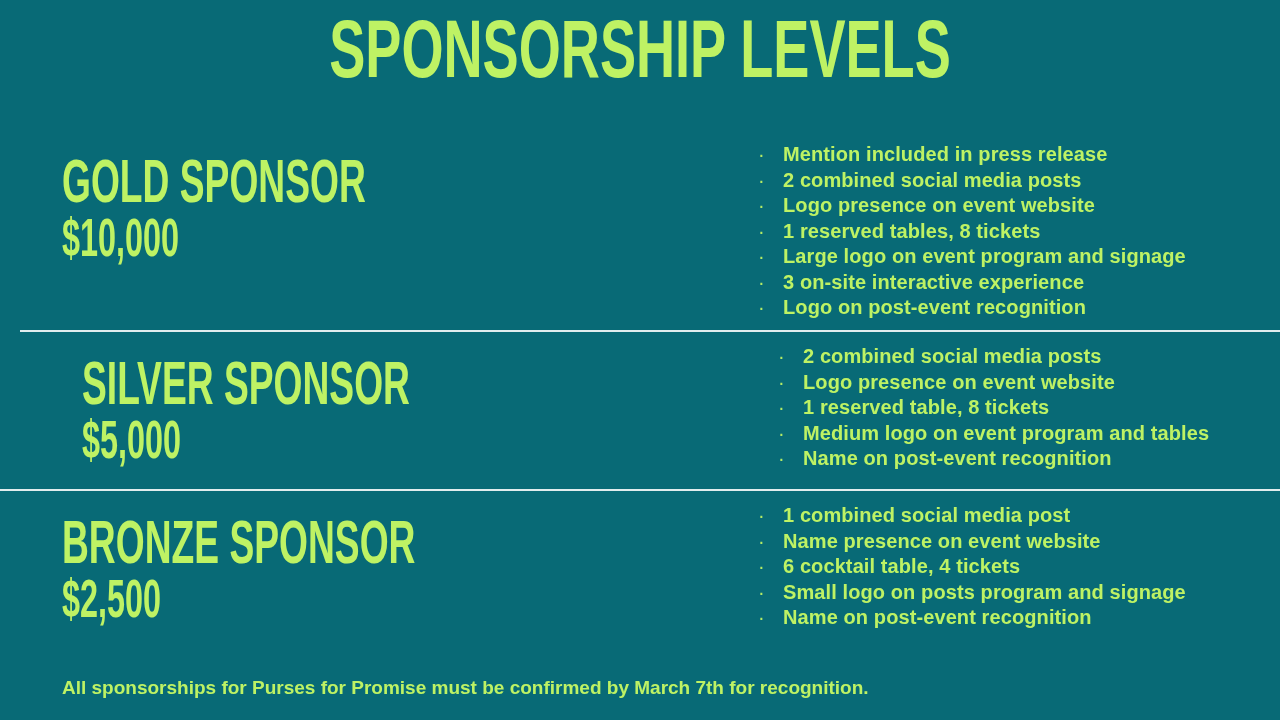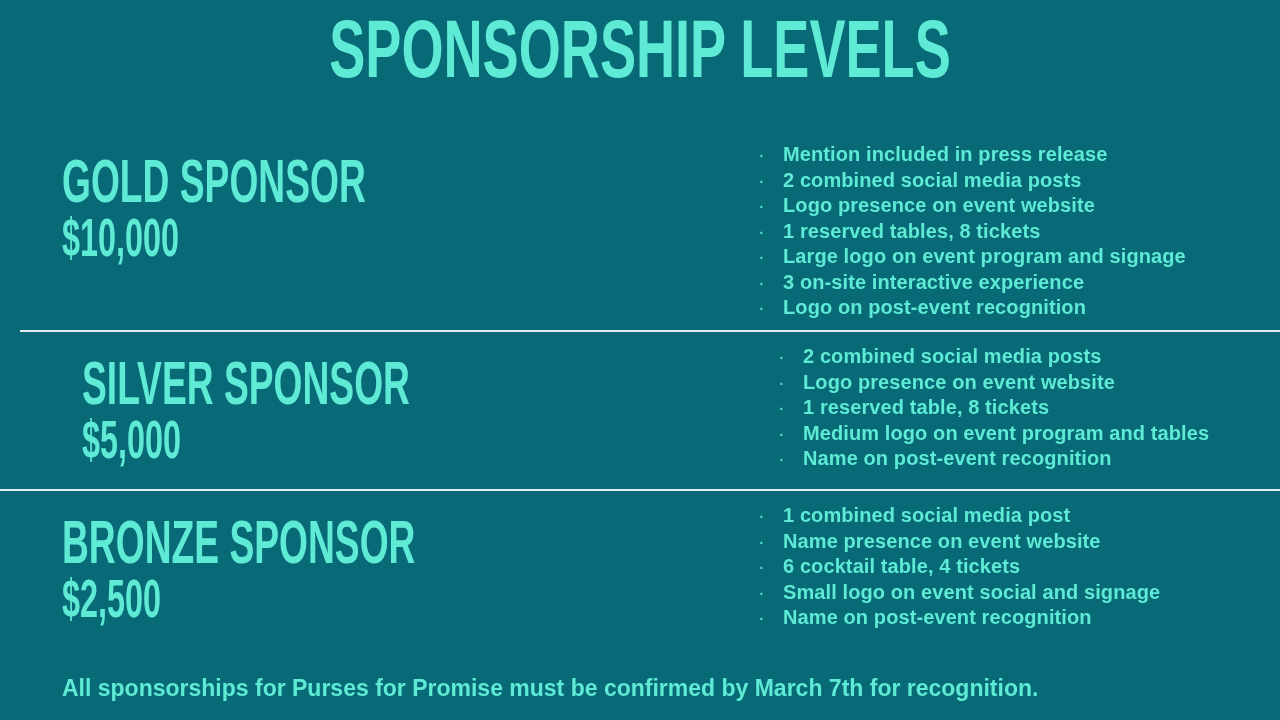--- a/index.html
+++ b/index.html
@@ -76,31 +76,31 @@
     margin-left: 10px;
     text-align: left;
     font-size: 20px;
     opacity: 0.95;
   }
   .benefit-text { flex: 1 1 auto; white-space: nowrap; font-weight: bold; }
   .footer-note {
     position: absolute;
     left: 62px;
     top: 676px;
-    font-size: 23px;
+    font-size: 19px;
     line-height: 24px;
     font-weight: 700;
     letter-spacing: 0px;
     white-space: nowrap;
   }
 </style>
 </head>
 <body>
 
-<div class="slide" style="background: rgb(8, 106, 118); color: #5eead4;">
+<div class="slide" style="background: rgb(8, 106, 118); color: #bef264;">
   <div class="slide-title">SPONSORSHIP LEVELS</div>
 
   <div id="tiers-root">
   <section class="tier">
     <div class="tier-left">
       <div class="tier-name">GOLD SPONSOR</div>
       <div class="tier-price">$10,000</div>
     </div>
     <div class="tier-benefits">
   <div class="benefit-row">
@@ -189,21 +189,21 @@
     <span class="benefit-text">Name presence on event website</span>
   </div>
 
   <div class="benefit-row">
     <span class="benefit-bullet">·</span>
     <span class="benefit-text">6 cocktail table, 4 tickets</span>
   </div>
 
   <div class="benefit-row">
     <span class="benefit-bullet">·</span>
-    <span class="benefit-text">Small logo on event social and signage</span>
+    <span class="benefit-text">Small logo on posts program and signage</span>
   </div>
 
   <div class="benefit-row">
     <span class="benefit-bullet">·</span>
     <span class="benefit-text">Name on post-event recognition</span>
   </div>
 </div>
   </section>
 </div>
 

